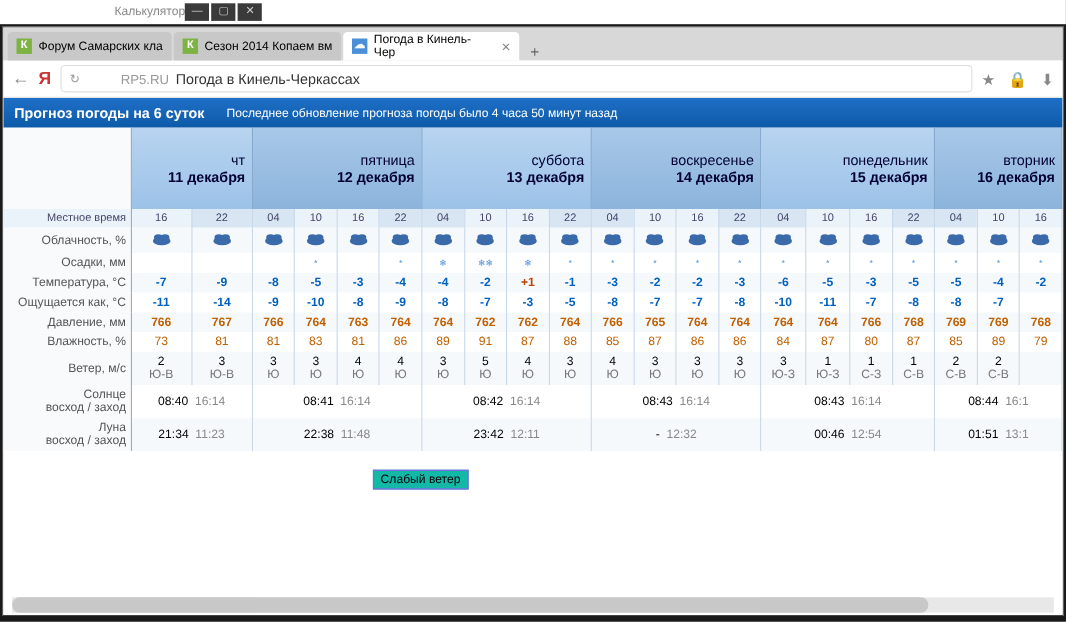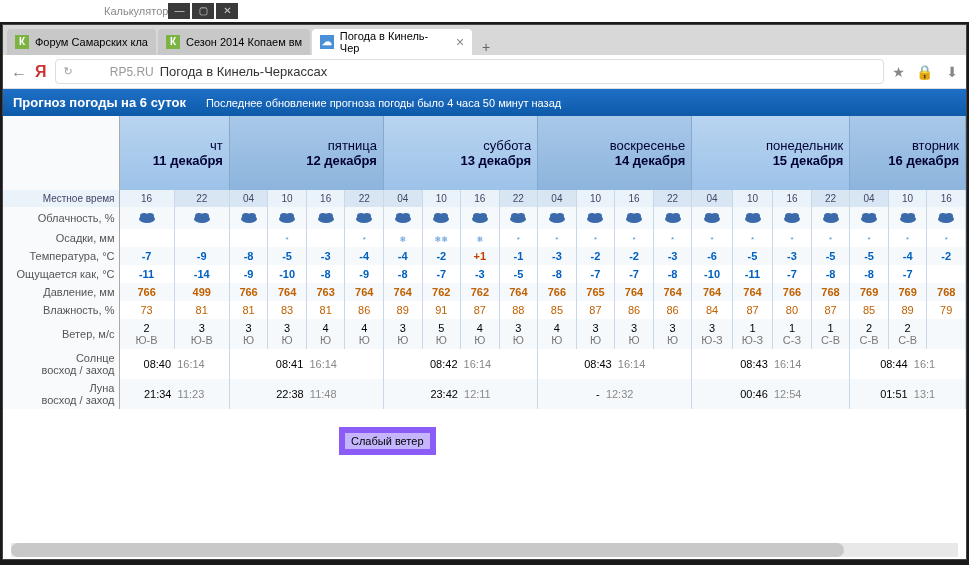--- a/index.html
+++ b/index.html
@@ -45,21 +45,21 @@
 .temp-neg { color: #0060c0; font-weight: bold; }
 .temp-pos { color: #c04000; font-weight: bold; }
 .press { color: #c06000; font-weight: bold; }
 .hum { color: #c06000; }
 .wind-dir { font-size: 11px; color: #777; }
 .moon-ph { width: 14px; height: 14px; border-radius: 50%; display: inline-block; background: #2a5a9a; position: relative; overflow: hidden; }
 .moon-ph::after { content: ''; position: absolute; width: 14px; height: 14px; border-radius: 50%; background: #fff; }
 .moon-wax::after { left: -7px; }
 .moon-wan::after { left: 7px; }
 .moon-cres::after { left: 10px; }
-.tooltip { position: absolute; background: #c4b5fd; border: 6px solid #8b5cf6; padding: 2px 6px; font-size: 11px; left: 336px; top: 338px; pointer-events: none; }
+.tooltip { position: absolute; background: #14b8a6; border: 1px solid #8b5cf6; padding: 2px 6px; font-size: 11px; left: 336px; top: 338px; pointer-events: none; }
 .precip { color: #4a90d9; font-size: 8px; }
 .scroll-h { position: absolute; bottom: 2px; left: 8px; right: 8px; height: 14px; background: #e8e8e8; }
 .scroll-thumb { position: absolute; left: 0; width: 88%; height: 100%; background: #c8c8c8; border-radius: 7px; }
 </style>
 </head>
 <body>
 
 <div class="window">
   <div class="titlebar">
     <div class="title-left">
@@ -323,21 +323,21 @@
                 <td><span class="temp-neg">-11</span></td>
                 <td><span class="temp-neg">-7</span></td>
                 <td><span class="temp-neg">-8</span></td>
                 <td><span class="temp-neg">-8</span></td>
                 <td><span class="temp-neg">-7</span></td>
                 <td><span class="temp-neg"></span></td>
               </tr>
               <tr class="data-row">
                 <td class="row-label">Давление, мм</td>
                 <td><span class="press">766</span></td>
-                <td><span class="press">499</span></td>
+                <td><span class="press">767</span></td>
                 <td><span class="press">766</span></td>
                 <td><span class="press">764</span></td>
                 <td><span class="press">763</span></td>
                 <td><span class="press">764</span></td>
                 <td><span class="press">764</span></td>
                 <td><span class="press">762</span></td>
                 <td><span class="press">762</span></td>
                 <td><span class="press">764</span></td>
                 <td><span class="press">766</span></td>
                 <td><span class="press">765</span></td>

